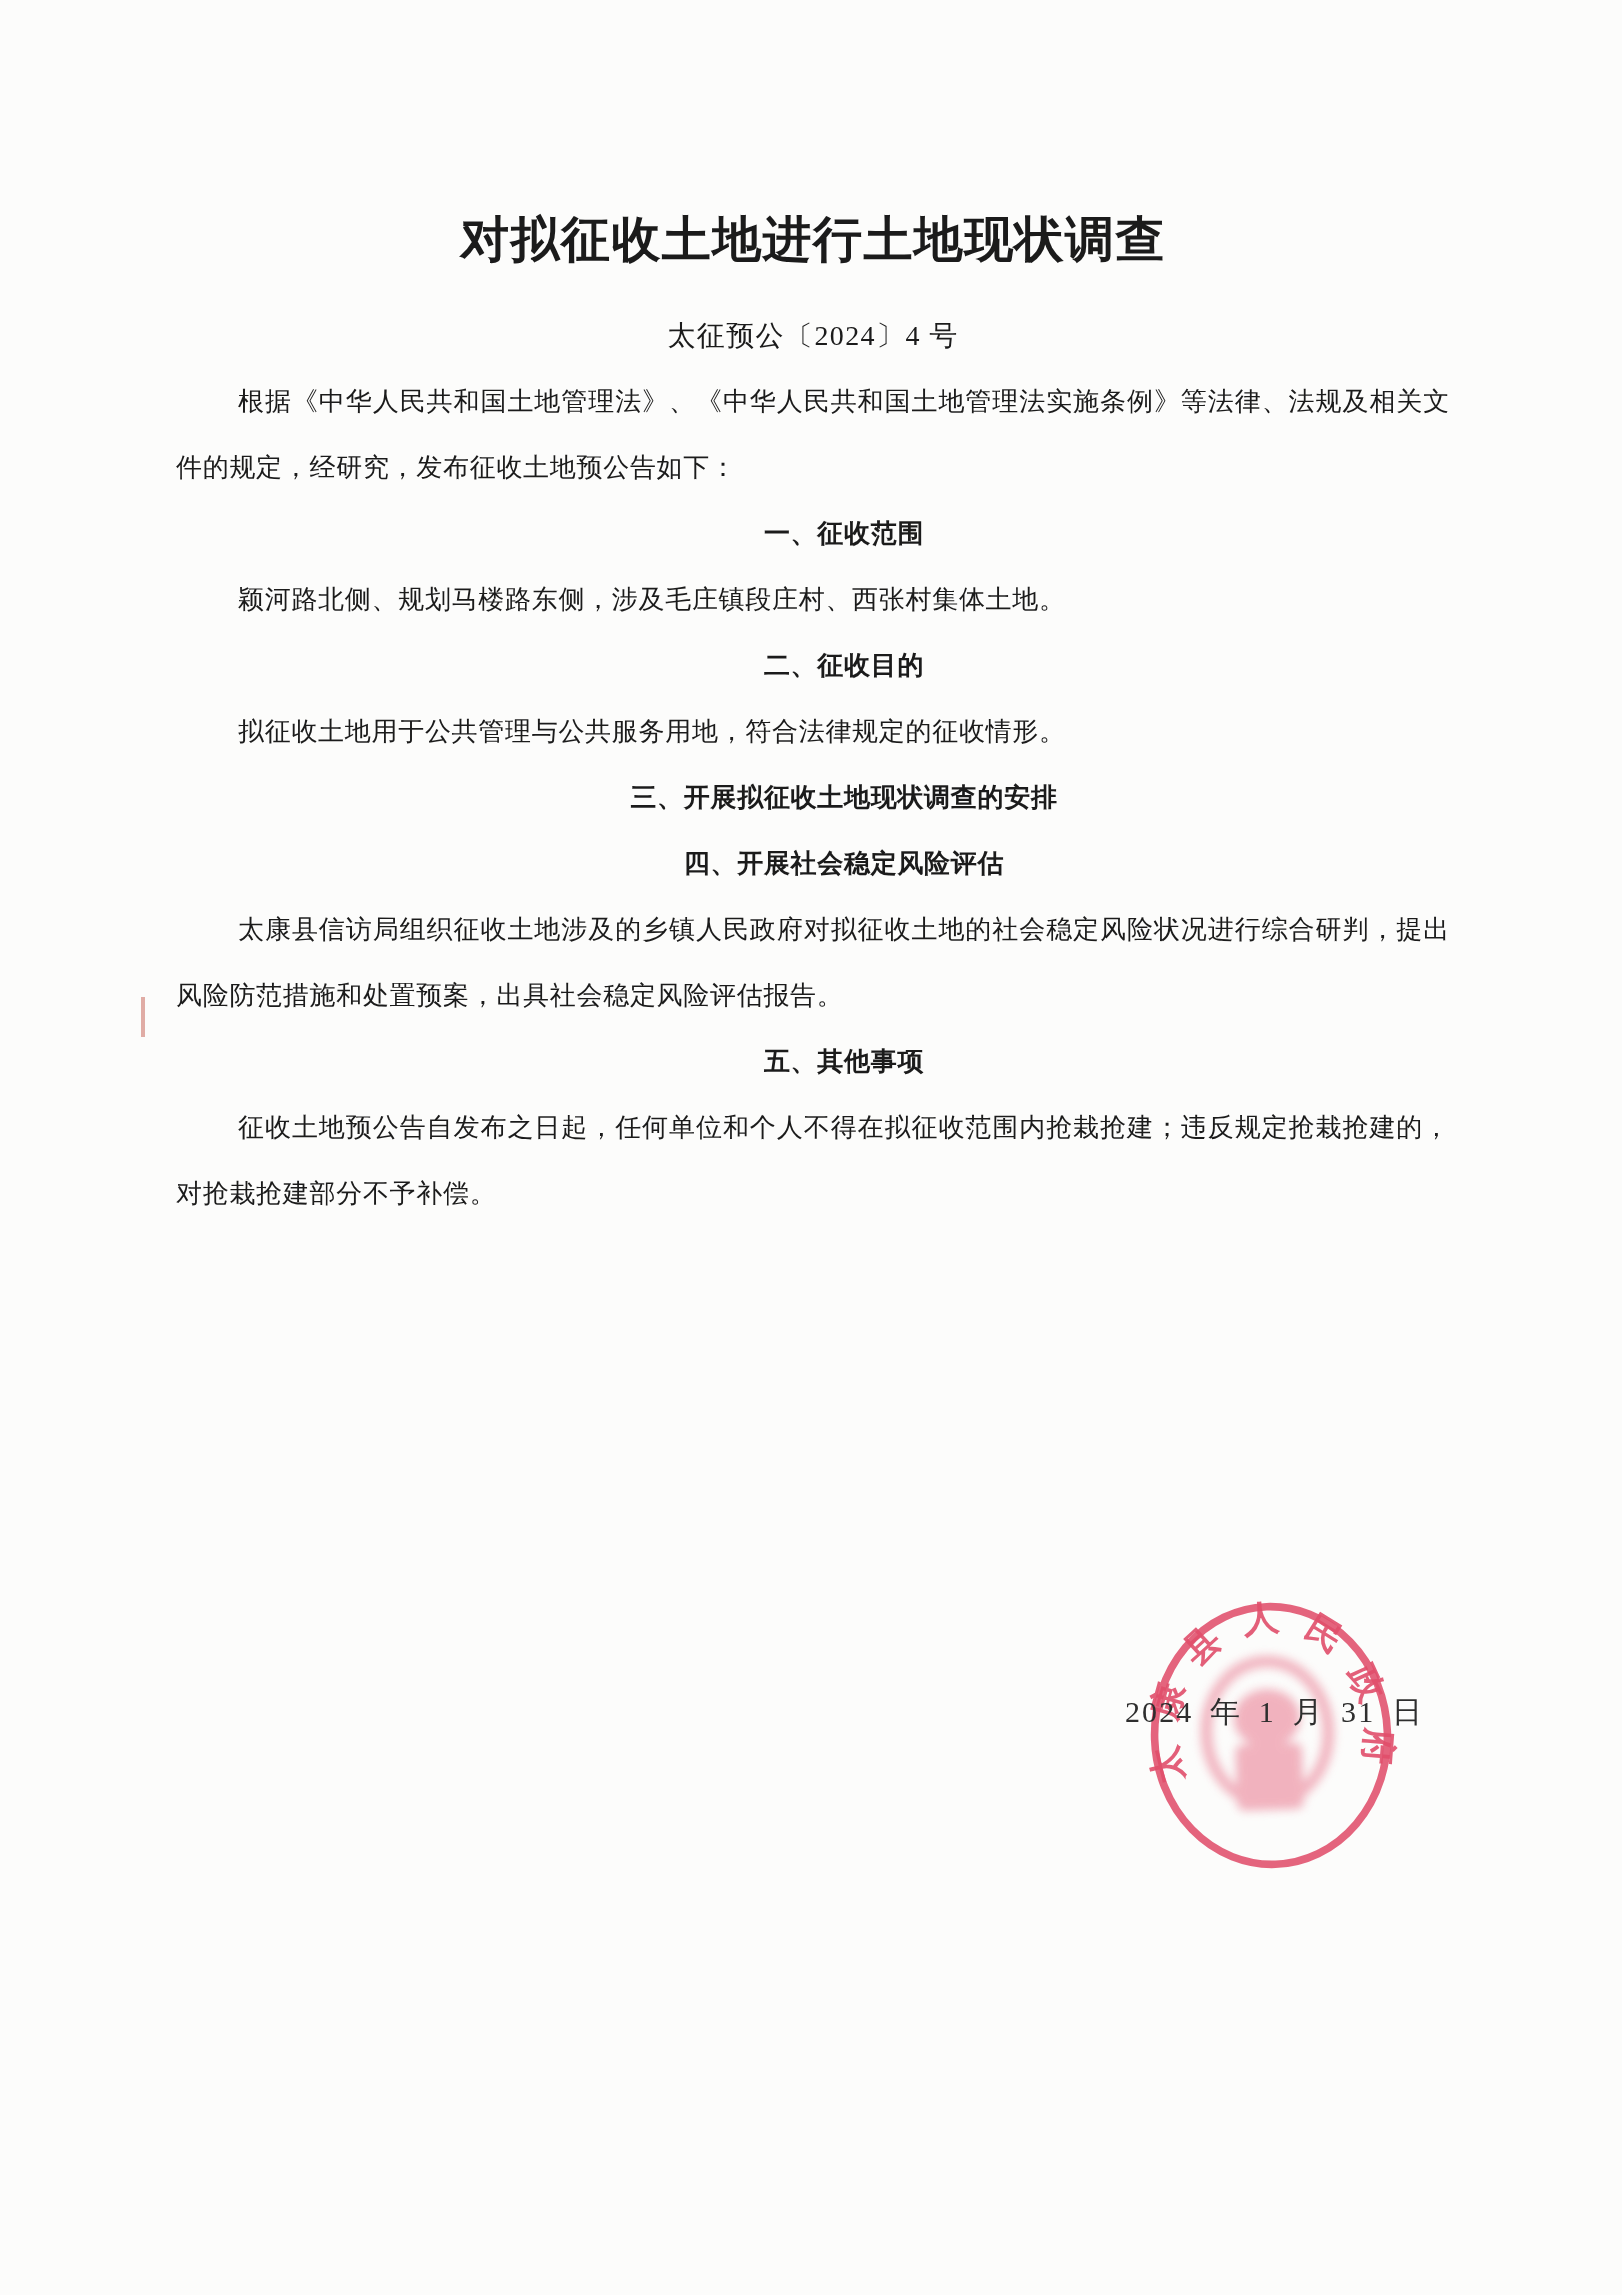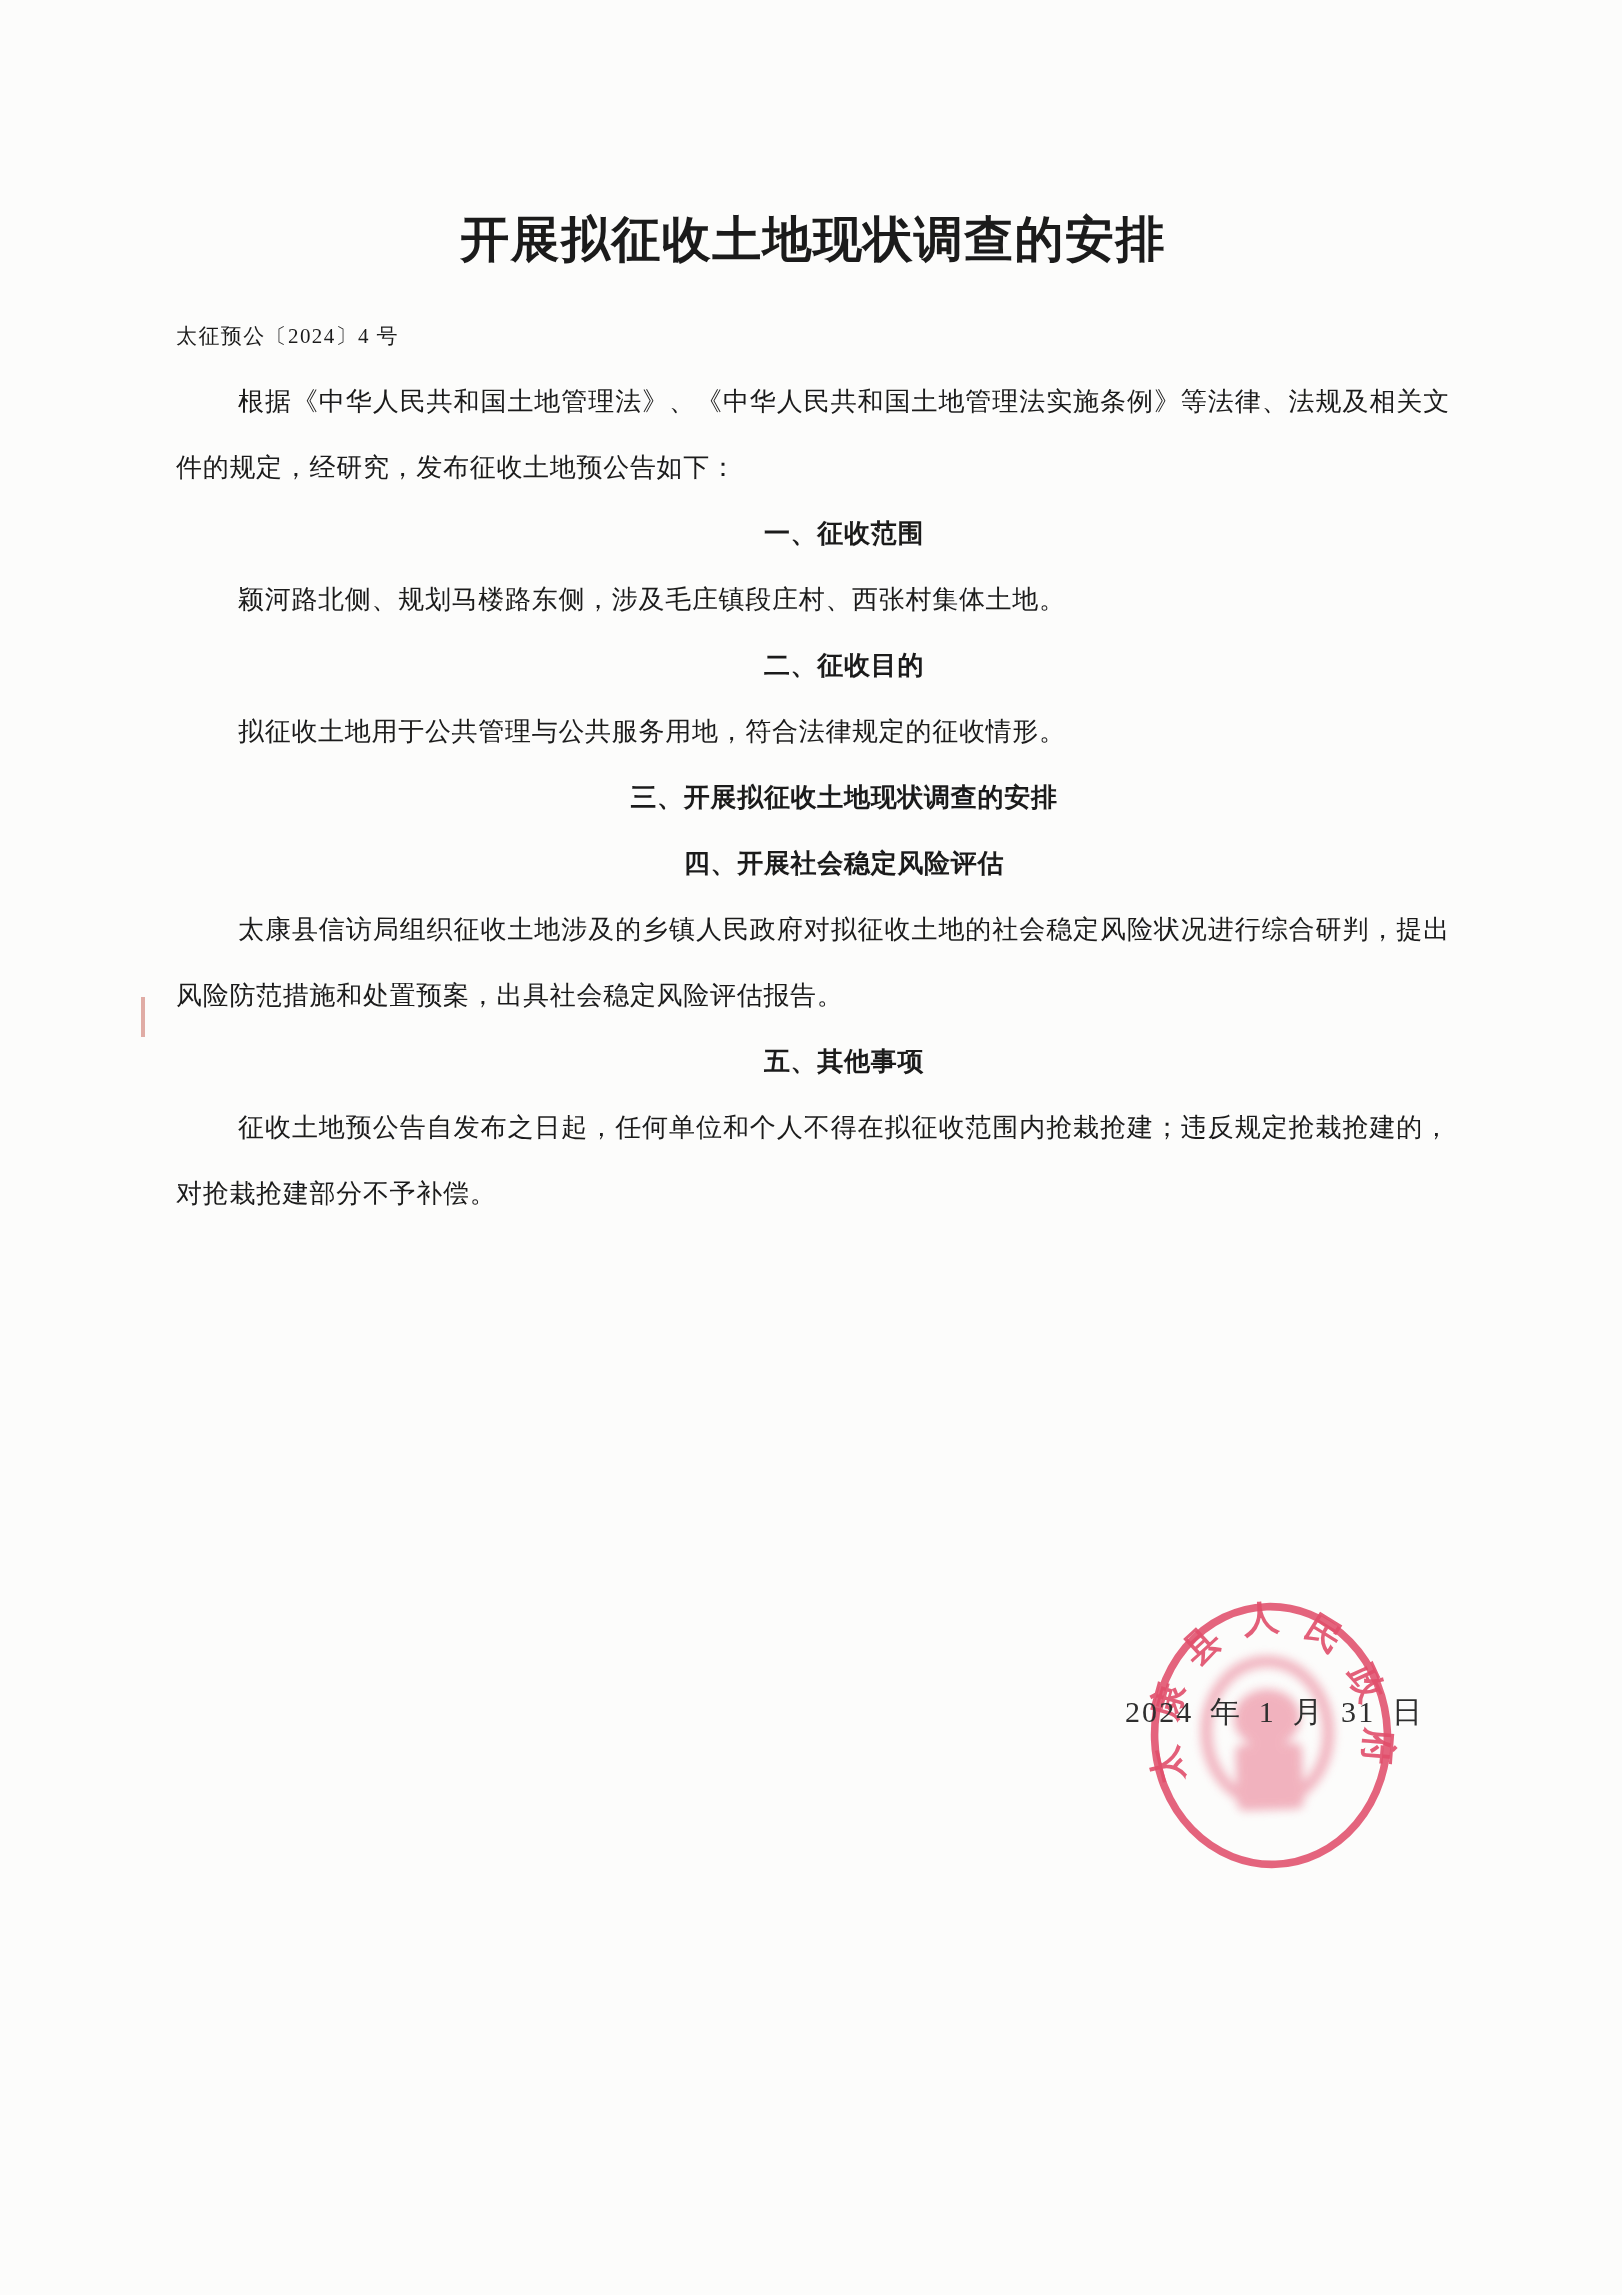--- a/index.html
+++ b/index.html
@@ -20,22 +20,23 @@
   }
   .title {
     font-size: 49px;
     line-height: 64px;
     font-weight: 700;
     text-align: center;
     letter-spacing: 1.4px;
     margin: 0;
   }
   .docnum {
-    font-size: 21px;
+    font-size: 28px;
     line-height: 66px;
+    text-align: center;
     margin: 31px 0 0 0;
     letter-spacing: 1.4px;
   }
   p.body, p.heading {
     font-size: 26px;
     line-height: 66px;
     margin: 0;
     text-indent: 62px;
     text-align: justify;
     letter-spacing: 0.7px;
@@ -78,21 +79,21 @@
     background: #c96a5e;
     opacity: 0.55;
   }
 </style>
 </head>
 <body>
 
 <div class="page">
 
   <div class="content">
-    <h1 class="title">开展拟征收土地现状调查的安排</h1>
+    <h1 class="title">对拟征收土地进行土地现状调查</h1>
     <p class="docnum">太征预公〔2024〕4 号</p>
 
     <p class="body">根据《中华人民共和国土地管理法》、《中华人民共和国土地管理法实施条例》等法律、法规及相关文件的规定，经研究，发布征收土地预公告如下：</p>
     <p class="heading">一、征收范围</p>
     <p class="body">颖河路北侧、规划马楼路东侧，涉及毛庄镇段庄村、西张村集体土地。</p>
     <p class="heading">二、征收目的</p>
     <p class="body">拟征收土地用于公共管理与公共服务用地，符合法律规定的征收情形。</p>
     <p class="heading">三、开展拟征收土地现状调查的安排</p>
     <p class="heading">四、开展社会稳定风险评估</p>
     <p class="body">太康县信访局组织征收土地涉及的乡镇人民政府对拟征收土地的社会稳定风险状况进行综合研判，提出风险防范措施和处置预案，出具社会稳定风险评估报告。</p>

